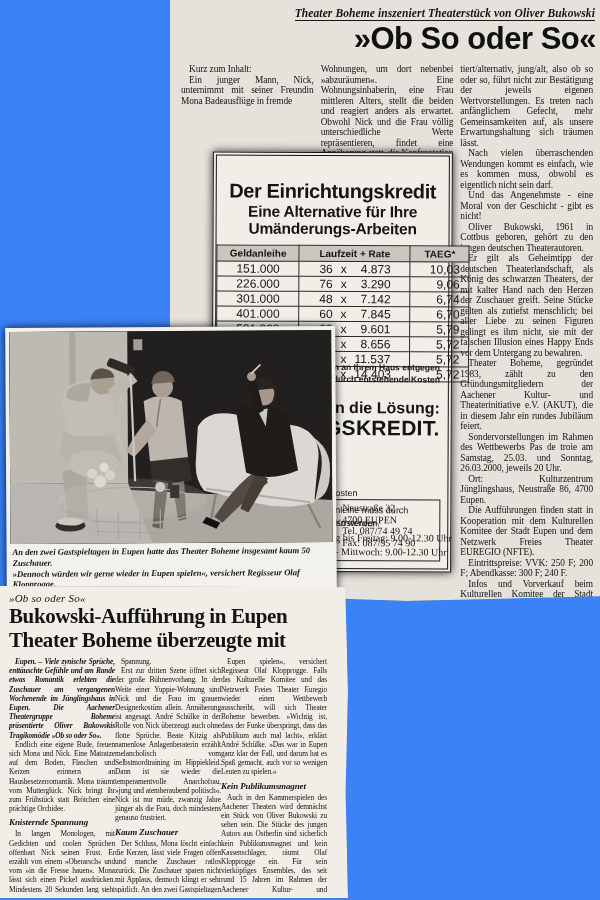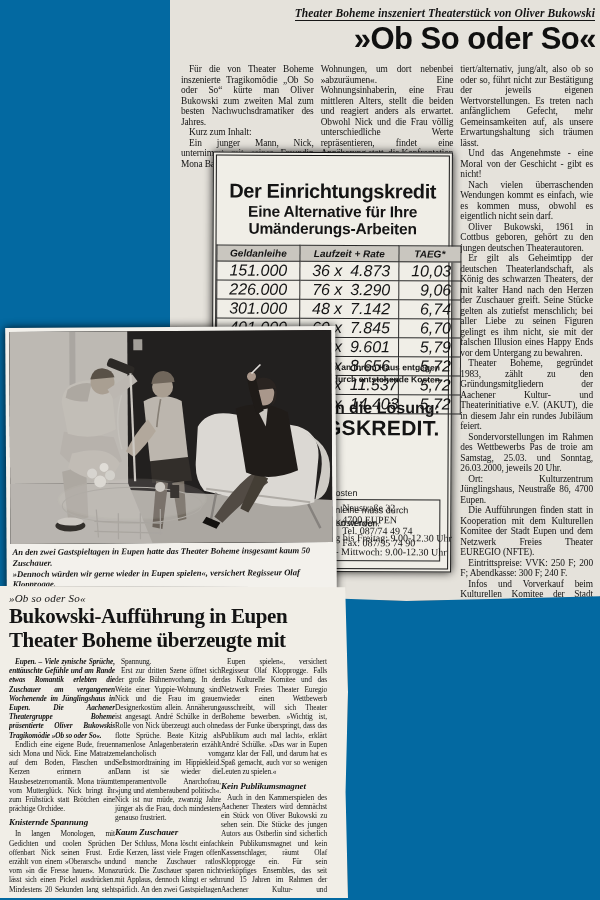--- a/index.html
+++ b/index.html
@@ -1,16 +1,16 @@
 <!DOCTYPE html>
 <html lang="de"><head>
 <meta charset="utf-8">
 <style>
   html,body{margin:0;padding:0;background:#050505;}
-  #canvas{position:relative;width:600px;height:900px;background:#0369a1;overflow:hidden;
+  #canvas{position:relative;width:600px;height:900px;background:#3b82f6;overflow:hidden;
           font-family:"Liberation Serif",serif;color:#141414;}
   .paper{position:absolute;box-shadow:0 0 8px rgba(0,0,0,.85);}
   .grain{background-image:repeating-linear-gradient(0deg,rgba(0,0,0,.025) 0 1px,transparent 1px 3px),
          repeating-linear-gradient(90deg,rgba(90,80,60,.03) 0 2px,transparent 2px 5px);}
 
   
   #clipA{left:170px;top:0;width:430px;height:601px;background:#e5e2db;z-index:1;
          clip-path:polygon(0 0,100% 0,100% 99.2%,55% 100%,0 98.6%);}
   #clipA .kicker{position:absolute;top:7px;right:5px;font:bold italic 11.5px "Liberation Serif",serif;
          border-bottom:1.6px solid #161616;padding-bottom:1px;letter-spacing:.1px;}
@@ -21,23 +21,23 @@
   .p{margin:0;text-indent:8px;}
   .p.flush{text-indent:0;}
 
   
   #clipB{left:212px;top:152px;width:240px;height:420px;background:#f0eee7;z-index:2;
          border:4px double #141414;box-sizing:border-box;transform:rotate(.25deg);}
   #clipB .adtitle{margin-top:24px;text-align:center;font:bold 20px "Liberation Sans",sans-serif;letter-spacing:-.4px;}
   #clipB .adsub{text-align:center;font:bold 15.5px "Liberation Sans",sans-serif;line-height:17px;letter-spacing:-.2px;}
   #clipB .adsub:first-of-type{margin-top:3px;}
   table{border-collapse:collapse;margin:8px auto 0;width:218px;font-family:"Liberation Sans",sans-serif;}
-  table,th,td{border:1.2px solid #2a2a2a;font-style:italic;}
+  table,th,td{border:1.2px solid #2a2a2a;}
   th{background:#c9c6bf;font-size:10px;padding:2px 3px;}
-  td{font-size:16px;padding:0 12px;height:12px;}
+  td{font-size:12px;padding:0 19px;height:12px;}
   td.amt{text-align:center;width:64px;}
   td.mid{width:92px;}
   td.mid .flexc{display:flex;justify-content:center;gap:8px;}
   td.mid .mon{width:14px;text-align:right;}
   td.mid .rate{width:36px;text-align:right;}
   td.taeg{text-align:right;width:40px;padding-right:9px;}
   .frag{position:absolute;right:8px;text-align:right;font:bold 8.5px "Liberation Sans",sans-serif;}
   .solution{position:absolute;right:8px;top:243px;font:bold 16px "Liberation Sans",sans-serif;padding-left:12px;}
   .kredit{position:absolute;right:8px;top:260px;font:bold 21px "Liberation Sans",sans-serif;letter-spacing:.3px;}
   .notes{position:absolute;left:120px;width:108px;font:9px "Liberation Sans",sans-serif;line-height:13px;margin-top:36px;}
@@ -65,31 +65,30 @@
 </head>
 <body>
 
 <div id="canvas">
 
   <div id="clipA" class="paper grain">
     <div class="kicker">Theater Boheme inszeniert Theaterstück von Oliver Bukowski</div>
     <div class="headline">»Ob So oder So«</div>
     <div class="cols">
       <div class="col">
-        <p class="p">Für die von Theater Boheme inszenierte Tragikomödie „Ob So oder So“ kürte man Oliver Bukowski zum zweiten Mal zum besten Nachwuchsdramatiker des Jahres.</p>
         <p class="p">Kurz zum Inhalt:</p>
         <p class="p">Ein junger Mann, Nick, unternimmt mit seiner Freundin Mona Badeausflüge in fremde</p>
       </div>
       <div class="col">
         <p class="p flush">Wohnungen, um dort nebenbei »abzuräumen«. Eine Wohnungsinhaberin, eine Frau mittleren Alters, stellt die beiden und reagiert anders als erwartet. Obwohl Nick und die Frau völlig unterschiedliche Werte repräsentieren, findet eine Annäherung statt, die Konfrontation von reich/arm, erfolgsorien-</p>
       </div>
       <div class="col">
         <p class="p flush">tiert/alternativ, jung/alt, also ob so oder so, führt nicht zur Bestätigung der jeweils eigenen Wertvorstellungen. Es treten nach anfänglichem Gefecht, mehr Gemeinsamkeiten auf, als unsere Erwartungshaltung sich träumen lässt.</p>
+        <p class="p">Nach vielen überraschenden Wendungen kommt es einfach, wie es kommen muss, obwohl es eigentlich nicht sein darf.</p>
         <p class="p">Und das Angenehmste - eine Moral von der Geschicht - gibt es nicht!</p>
-        <p class="p">Nach vielen überraschenden Wendungen kommt es einfach, wie es kommen muss, obwohl es eigentlich nicht sein darf.</p>
         <p class="p">Oliver Bukowski, 1961 in Cottbus geboren, gehört zu den jungen deutschen Theaterautoren.</p>
         <p class="p">Er gilt als Geheimtipp der deutschen Theaterlandschaft, als König des schwarzen Theaters, der mit kalter Hand nach den Herzen der Zuschauer greift. Seine Stücke gelten als zutiefst menschlich; bei aller Liebe zu seinen Figuren gelingt es ihm nicht, sie mit der falschen Illusion eines Happy Ends vor dem Untergang zu bewahren.</p>
         <p class="p">Theater Boheme, gegründet 1983, zählt zu den Gründungsmitgliedern der Aachener Kultur- und Theaterinitiative e.V. (AKUT), die in diesem Jahr ein rundes Jubiläum feiert.</p>
         <p class="p">Sondervorstellungen im Rahmen des Wettbewerbs Pas de troie am Samstag, 25.03. und Sonntag, 26.03.2000, jeweils 20 Uhr.</p>
         <p class="p">Ort: Kulturzentrum Jünglingshaus, Neustraße 86, 4700 Eupen.</p>
         <p class="p">Die Aufführungen finden statt in Kooperation mit dem Kulturellen Komitee der Stadt Eupen und dem Netzwerk Freies Theater EUREGIO (NFTE).</p>
         <p class="p">Eintrittspreise: VVK: 250 F; 200 F; Abendkasse: 300 F; 240 F.</p>
         <p class="p">Infos und Vorverkauf beim Kulturellen Komitee der Stadt Eupen, Kirchstraße 15, 4700 Eupen, Tel. 087/74 00 28.</p>
       </div>
     </div>

